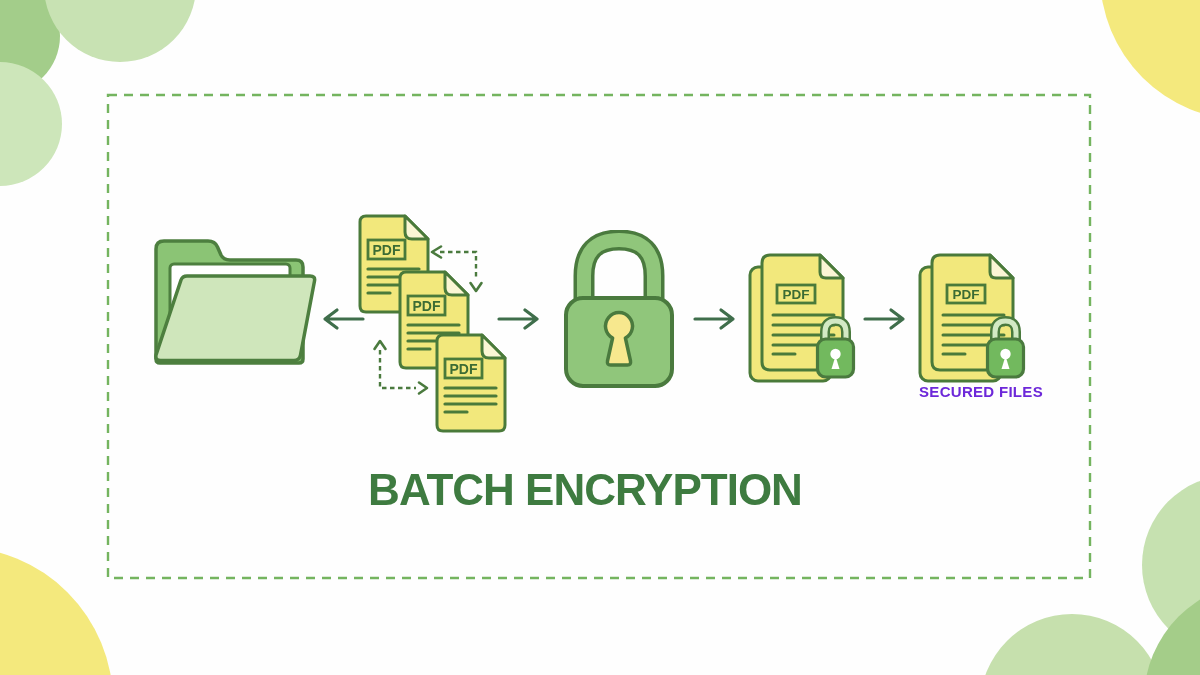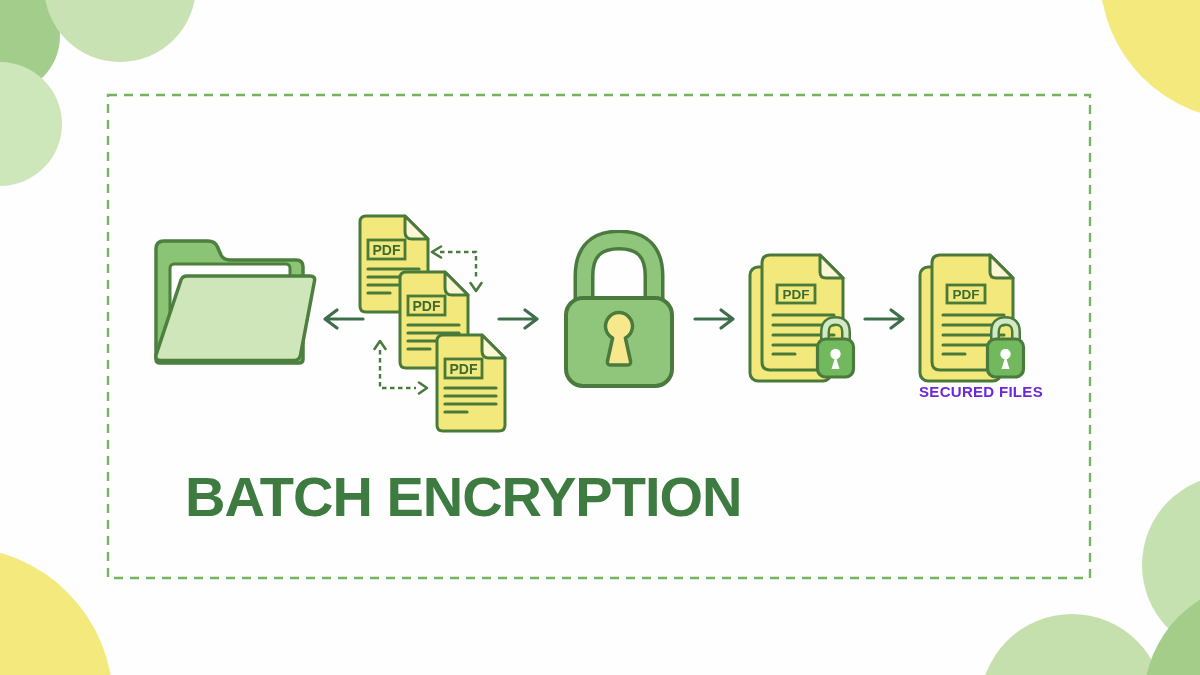--- a/index.html
+++ b/index.html
@@ -4,22 +4,22 @@
 <style>
   html,body{margin:0;padding:0;background:#ffffff;}
   .stage{
     position:relative;width:1200px;height:675px;overflow:hidden;
     background:#fefefe;font-family:"Liberation Sans",sans-serif;
   }
   .abs{position:absolute;}
   .circle{position:absolute;border-radius:50%;}
   .frame-svg{position:absolute;left:0;top:0;}
   .title{
-    position:absolute;left:185px;top:466px;width:800px;text-align:left;
-    font-size:56px;font-weight:bold;letter-spacing:-1px;color:#3e7b40;
+    position:absolute;left:185px;top:466px;width:800px;text-align:center;
+    font-size:44px;font-weight:bold;letter-spacing:-1px;color:#3e7b40;
     line-height:1.1;white-space:nowrap;
   }
   .secured-label{
     position:absolute;left:900px;top:383px;width:162px;text-align:center;
     font-size:15px;font-weight:bold;letter-spacing:.3px;color:#6d28d9;
     white-space:nowrap;
   }
   svg text.pdf-text{
     font-family:"Liberation Sans",sans-serif;font-weight:bold;fill:#3c6c34;
   }

